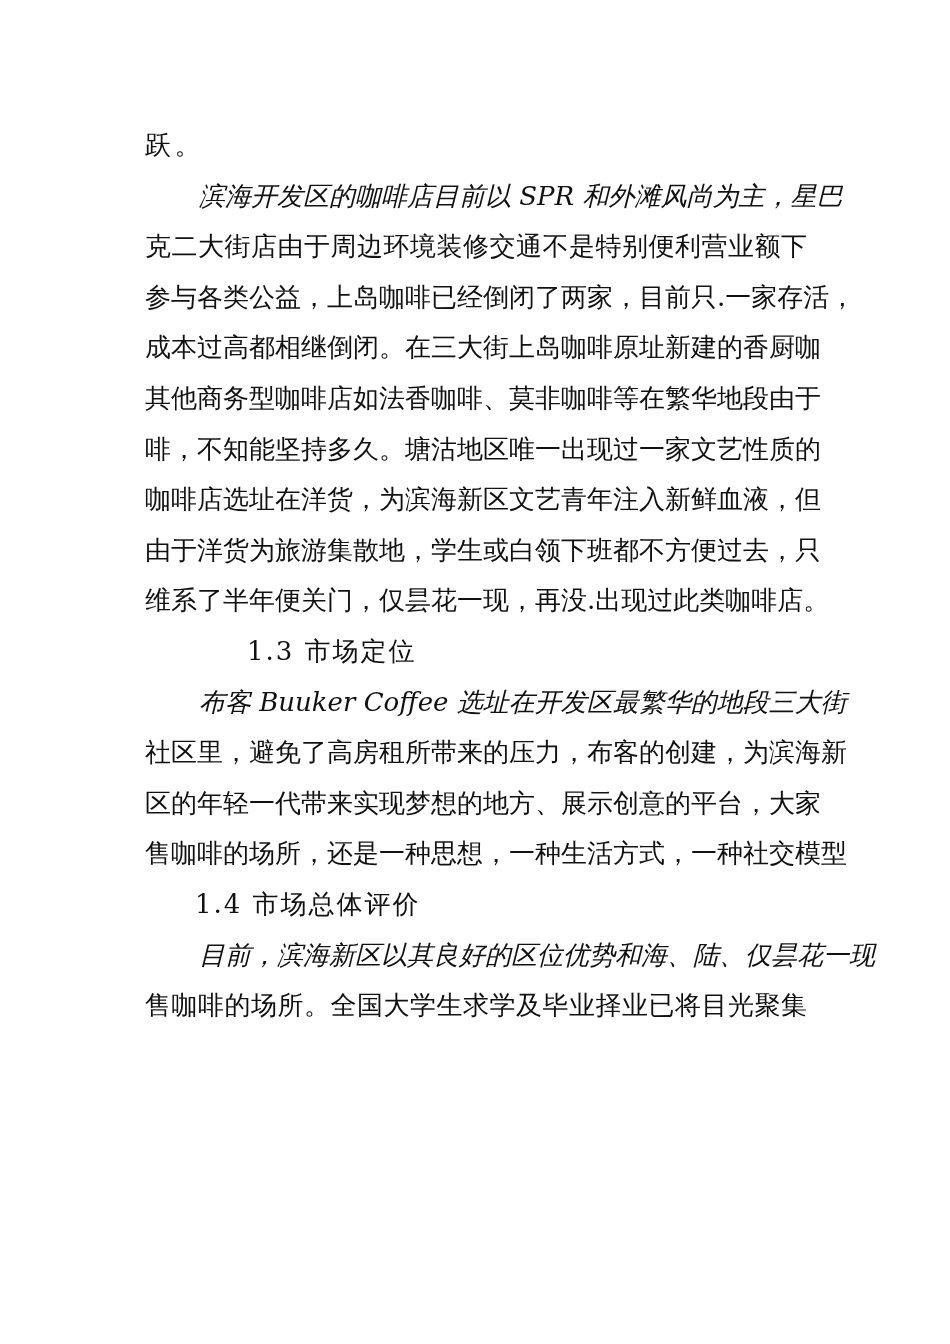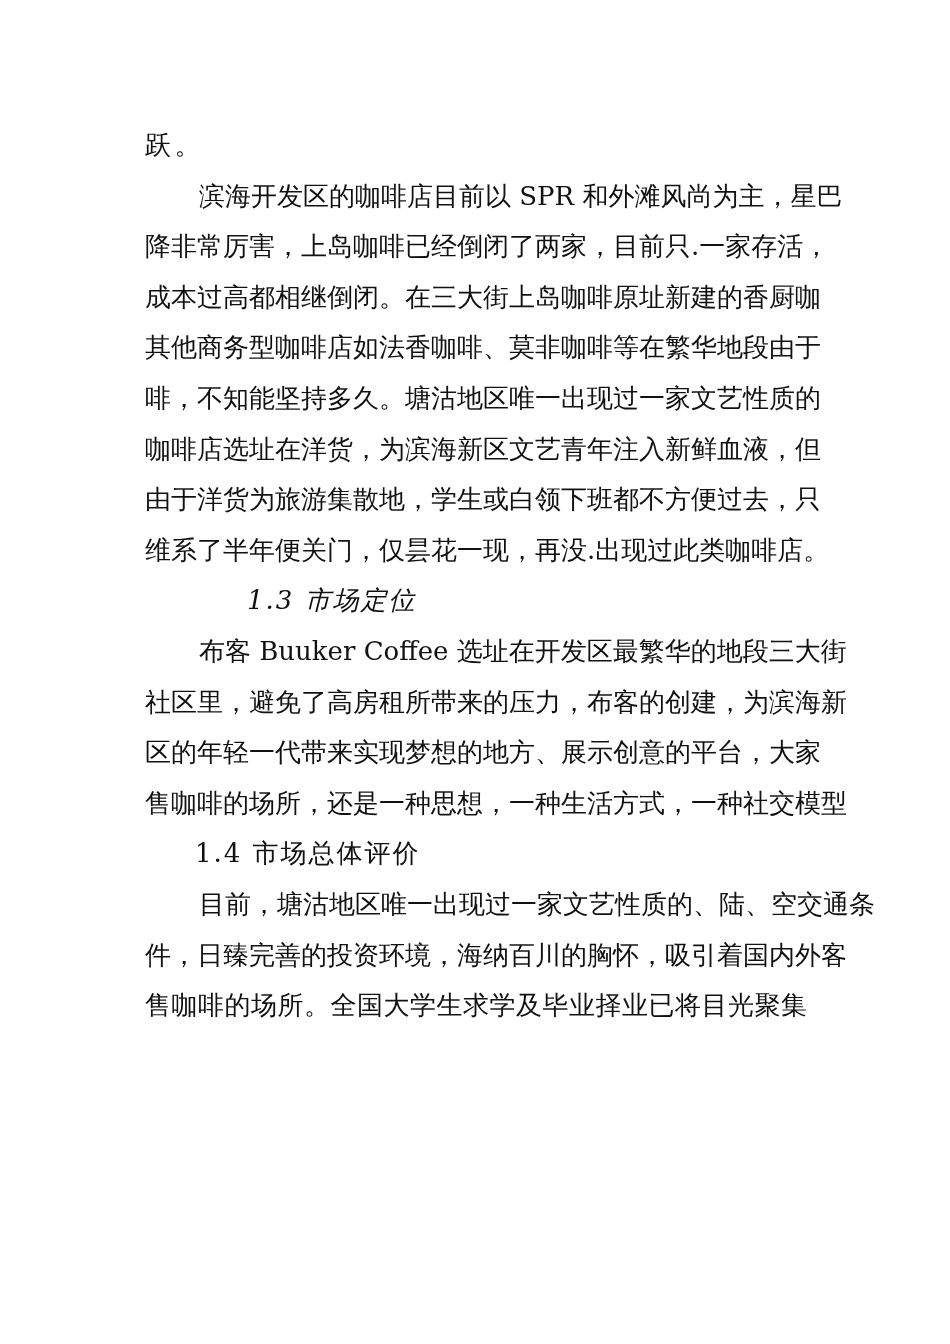--- a/index.html
+++ b/index.html
@@ -30,27 +30,27 @@
       text-align-last: justify;
       letter-spacing: 0;
     }
     .line.short {
       text-align: left;
       text-align-last: left;
       letter-spacing: 3.6px;
     }
     .line.indent {
       padding-left: 54px;
+      font-style: italic;
     }
     .line.heading13 {
       padding-left: 102px;
       text-align: right;
       text-align-last: left;
       letter-spacing: 2px;
-      font-style: italic;
     }
     .line.heading14 {
       padding-left: 50px;
       text-align: right;
       text-align-last: left;
       letter-spacing: 2px;
     }
     .para {
       margin: 0;
     }
@@ -59,39 +59,39 @@
 <body>
 
 <div class="page">
 
   <div class="para">
     <div class="line short">跃。</div>
   </div>
 
   <div class="para">
     <div class="line indent">滨海开发区的咖啡店目前以 SPR 和外滩风尚为主，星巴</div>
-    <div class="line">降非常厉害，上岛咖啡已经倒闭了两家，目前只.一家存活，</div>
+    <div class="line">克二大街店由于周边环境装修交通不是特别便利营业额下</div>
+    <div class="line">参与各类公益，上岛咖啡已经倒闭了两家，目前只.一家存活，</div>
     <div class="line">成本过高都相继倒闭。在三大街上岛咖啡原址新建的香厨咖</div>
     <div class="line">其他商务型咖啡店如法香咖啡、莫非咖啡等在繁华地段由于</div>
     <div class="line">啡，不知能坚持多久。塘沽地区唯一出现过一家文艺性质的</div>
     <div class="line">咖啡店选址在洋货，为滨海新区文艺青年注入新鲜血液，但</div>
     <div class="line">由于洋货为旅游集散地，学生或白领下班都不方便过去，只</div>
     <div class="line">维系了半年便关门，仅昙花一现，再没.出现过此类咖啡店。</div>
   </div>
 
   <div class="line heading13">1.3  市场定位</div>
 
   <div class="para">
     <div class="line indent">布客 Buuker Coffee 选址在开发区最繁华的地段三大街</div>
     <div class="line">社区里，避免了高房租所带来的压力，布客的创建，为滨海新</div>
     <div class="line">区的年轻一代带来实现梦想的地方、展示创意的平台，大家</div>
     <div class="line">售咖啡的场所，还是一种思想，一种生活方式，一种社交模型</div>
   </div>
 
   <div class="line heading14">1.4  市场总体评价</div>
 
   <div class="para">
-    <div class="line indent">目前，塘沽地区唯一出现过一家文艺性质的、陆、空交通条</div>
-    <div class="line">件，日臻完善的投资环境，海纳百川的胸怀，吸引着国内外客</div>
+    <div class="line indent">目前，滨海新区以其良好的区位优势和海、陆、仅昙花一现</div>
     <div class="line">售咖啡的场所。全国大学生求学及毕业择业已将目光聚集</div>
   </div>
 
 </div>
 
 </body></html>

